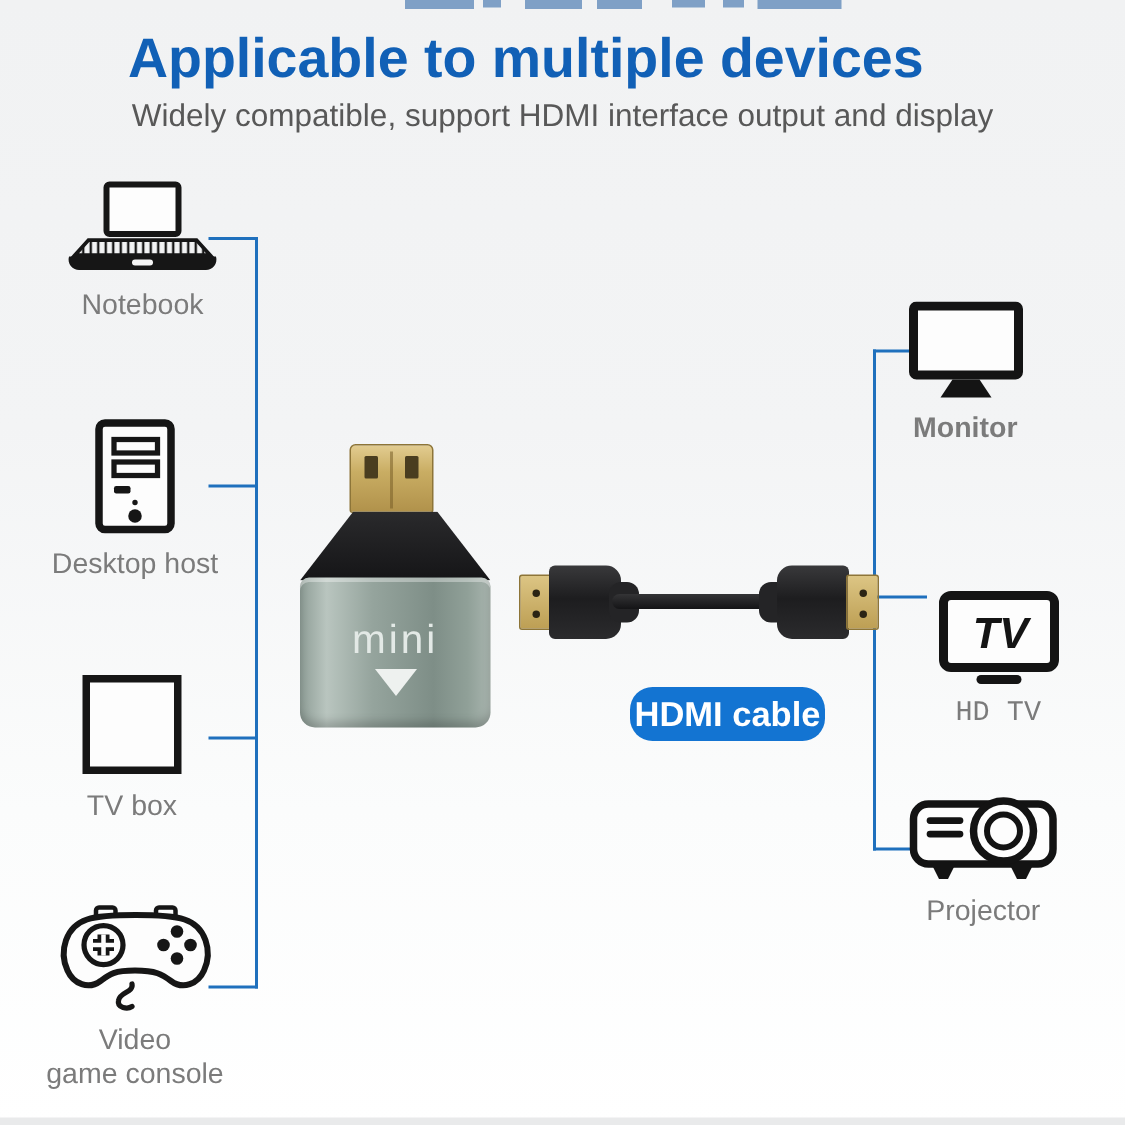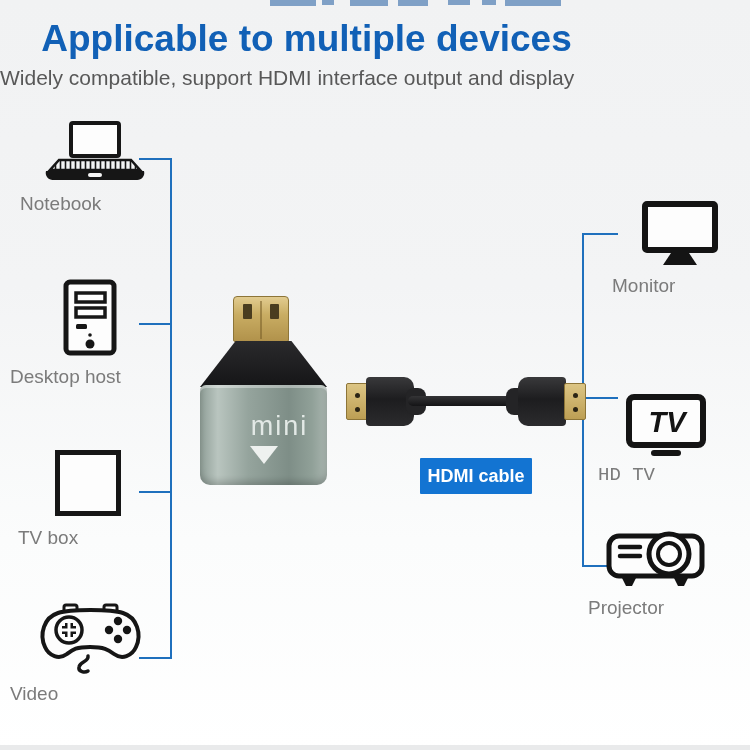--- a/index.html
+++ b/index.html
@@ -3,55 +3,55 @@
 <meta charset="utf-8">
 <style>
   html,body{margin:0;padding:0;}
   body{width:750px;height:750px;font-family:"Liberation Sans",sans-serif;}
   .stage{position:relative;width:750px;height:750px;overflow:hidden;
          background:linear-gradient(180deg,#f1f2f3 0%,#f3f4f5 38%,#fbfcfc 72%,#ffffff 100%);}
   
   .remnant{position:absolute;top:0;background:#7fa0c6;}
   
   .title{position:absolute;left:0;top:18px;width:613px;text-align:center;
-         font-size:37px;font-weight:700;color:#1160b6;letter-spacing:0;}
-  .subtitle{position:absolute;left:0;top:66px;width:750px;text-align:left;
+         font-size:37px;font-weight:700;color:#1160b6;letter-spacing:0;padding-left:44px;}
+  .subtitle{position:absolute;left:0;top:66px;width:750px;text-align:center;
             font-size:21px;font-weight:400;color:#585858;}
   
-  .device{position:absolute;}
+  .device{position:absolute;text-align:center;}
   .device-label{font-size:19px;color:#7b7b7b;line-height:23px;}
   .icon-wrap{display:block;margin:0 auto;}
   .tvbox-shape{width:56px;height:56px;border:5px solid #161616;background:#fdfdfd;margin:0 auto;}
   
   .cline{position:absolute;background:#1f70bd;}
   
   .adapter{position:absolute;left:200px;top:293px;width:127px;height:200px;}
   .ad-conn{position:absolute;left:33px;top:3px;width:56px;height:46px;border-radius:4px 4px 2px 2px;
            background:linear-gradient(180deg,#e2cc90 0%,#c9ad63 40%,#b1924b 100%);
            border:1px solid #8d7538;box-sizing:border-box;}
   .ad-slot{position:absolute;top:7px;width:9px;height:15px;background:#4a3d1f;border-radius:1px;}
   .ad-seam{position:absolute;left:26px;top:4px;width:2px;height:38px;background:rgba(120,95,40,.55);}
   .ad-black{position:absolute;left:0;top:48px;width:127px;height:46px;
             background:linear-gradient(180deg,#2a2a2c,#151517);
             clip-path:polygon(28% 0%,72% 0%,100% 100%,0% 100%);}
   .ad-body{position:absolute;left:0;top:92px;width:127px;height:100px;
            border-radius:6px 6px 10px 10px;
            background:linear-gradient(90deg,#8e9d96 0%,#b9c5bf 14%,#95a49d 38%,#7e8e87 70%,#90a098 88%,#a9b5af 100%);
            box-shadow:inset 0 3px 0 rgba(255,255,255,.35), inset 0 -4px 6px rgba(0,0,0,.18);}
-  .ad-text{position:absolute;left:16px;top:26px;width:127px;text-align:center;
+  .ad-text{position:absolute;left:0;top:26px;width:127px;text-align:center;
            font-size:27px;letter-spacing:2px;color:#e3e9e6;font-weight:500;}
   .ad-tri{position:absolute;left:50%;top:61px;margin-left:-14px;width:0;height:0;
           border-left:14px solid transparent;border-right:14px solid transparent;
           border-top:18px solid #eef1ef;}
   
   .badge{position:absolute;color:#ffffff;font-weight:700;text-align:center;}
   .badge-mini{left:186px;top:511px;width:141px;height:41px;line-height:41px;
               font-size:24px;background:#0c60c0;border-radius:12px;}
-  .badge-cable{left:420px;top:458px;width:112px;height:36px;line-height:36px;
-               font-size:18px;background:#1374d2;border-radius:1px;}
+  .badge-cable{left:420px;top:458px;width:130px;height:36px;line-height:36px;
+               font-size:23px;background:#1374d2;border-radius:15px;}
   
   .cable{position:absolute;left:340px;top:375px;width:252px;height:56px;}
   .c-gold{position:absolute;top:8px;width:22px;height:37px;border-radius:2px;
           background:linear-gradient(180deg,#dcc584,#bd9f54);border:1px solid #8d7538;box-sizing:border-box;}
   .c-gold .dot{position:absolute;left:8px;width:5px;height:5px;border-radius:50%;background:#2b2414;}
   .c-body{position:absolute;top:2px;width:48px;height:49px;background:linear-gradient(180deg,#39393b,#1d1d1f 45%,#2b2b2d);}
   .c-relief{position:absolute;top:13px;width:20px;height:27px;border-radius:8px;background:#242426;}
   .c-wire{position:absolute;left:68px;top:21px;width:116px;height:10px;border-radius:5px;
           background:linear-gradient(180deg,#343436,#141416);}
   
@@ -132,20 +132,21 @@
         <path d="M35 23 v14 M28 30 h14" stroke="#161616" stroke-width="8" stroke-linecap="butt"></path>
         <path d="M35 23 v14 M28 30 h14" stroke="#fdfdfd" stroke-width="3" stroke-linecap="butt"></path>
         <circle cx="84" cy="21" r="4.2" fill="#161616"></circle>
         <circle cx="75" cy="30" r="4.2" fill="#161616"></circle>
         <circle cx="93" cy="30" r="4.2" fill="#161616"></circle>
         <circle cx="84" cy="39" r="4.2" fill="#161616"></circle>
         <path d="M54 56 c1 6 -8 5 -9 11 c-1 5 6 6 9 4" fill="none" stroke="#161616" stroke-width="3.5" stroke-linecap="round"></path>
       </svg>
     </span>
     <div class="device-label" style="margin-top:6px;">Video</div>
+    <div class="device-label">game console</div>
   </div>
 
   <div class="adapter">
     <div class="ad-conn">
       <div class="ad-slot" style="left:9px;"></div>
       <div class="ad-slot" style="left:36px;"></div>
       <div class="ad-seam"></div>
     </div>
     <div class="ad-black"></div>
     <div class="ad-body">
@@ -164,21 +165,21 @@
     <div class="c-wire"></div>
     <div class="c-relief" style="left:166px;"></div>
     <div class="c-body" style="left:178px;border-radius:10px 4px 4px 10px;"></div>
     <div class="c-gold" style="left:224px;">
       <div class="dot" style="top:9px;"></div>
       <div class="dot" style="top:23px;"></div>
     </div>
   </div>
   <div class="badge badge-cable">HDMI cable</div>
 
-  <div class="device" style="left:612px;top:201px;width:135px;">
+  <div class="device" style="left:576px;top:201px;width:135px;font-weight:bold;">
     <span class="icon-wrap">
       <svg width="76" height="66" viewBox="0 0 76 66" style="margin:0 auto;">
         <rect x="3" y="3" width="70" height="46" rx="2" fill="#fdfdfd" stroke="#141414" stroke-width="6"></rect>
         <polygon points="29,52 47,52 55,64 21,64" fill="#141414"></polygon>
       </svg>
     </span>
     <div class="device-label" style="margin-top:7px;">Monitor</div>
   </div>
 
   <div class="device" style="left:598px;top:364px;width:135px;margin-top:30px;">

